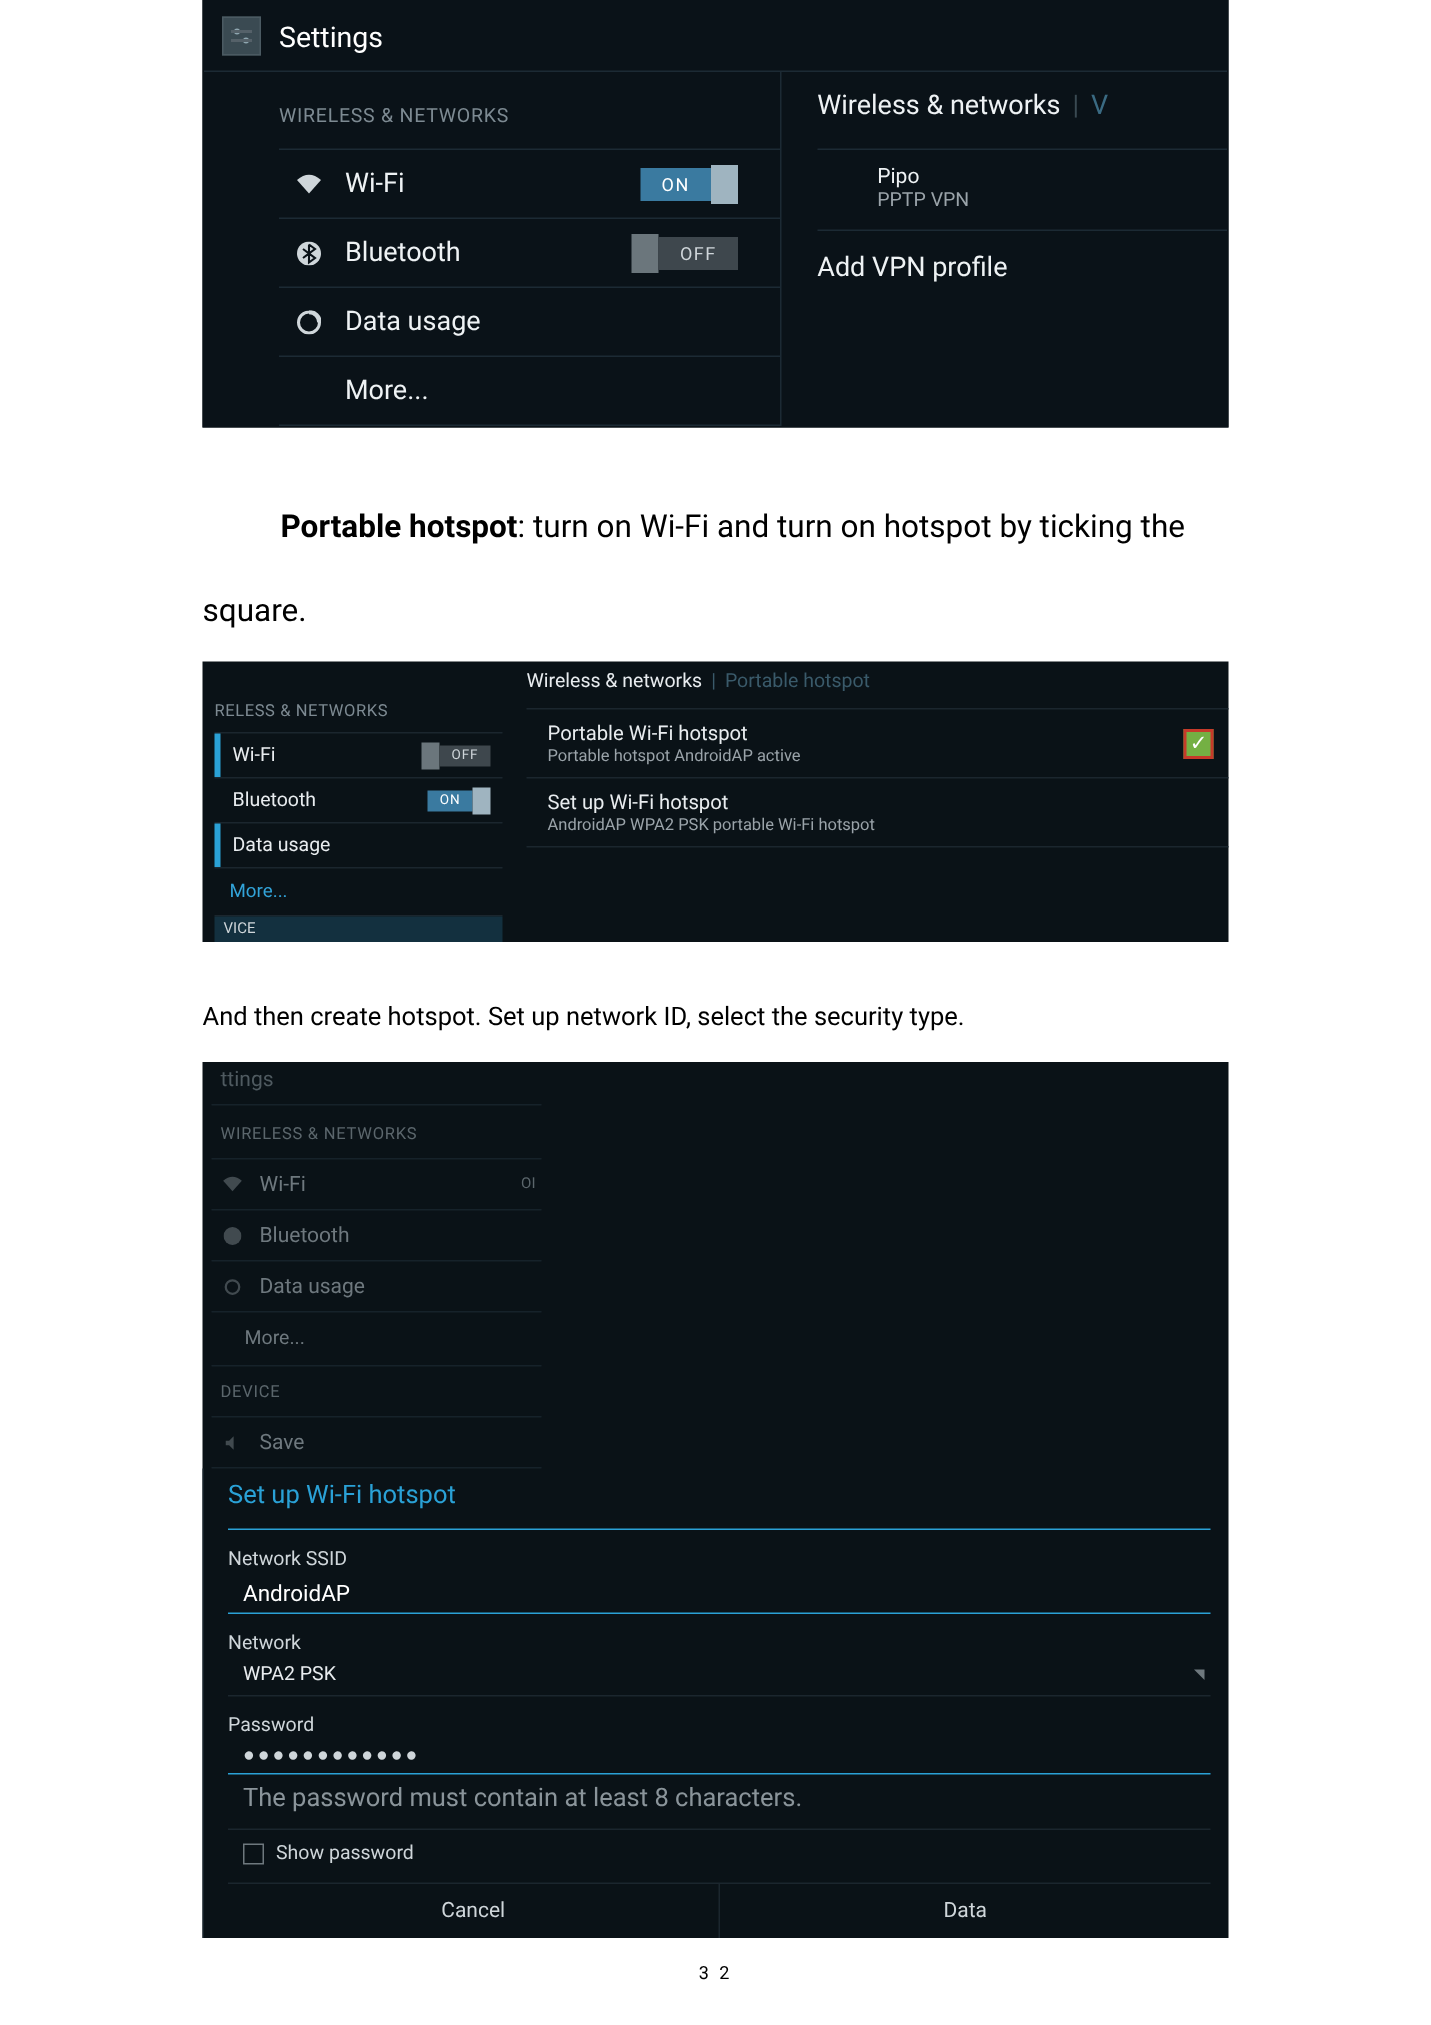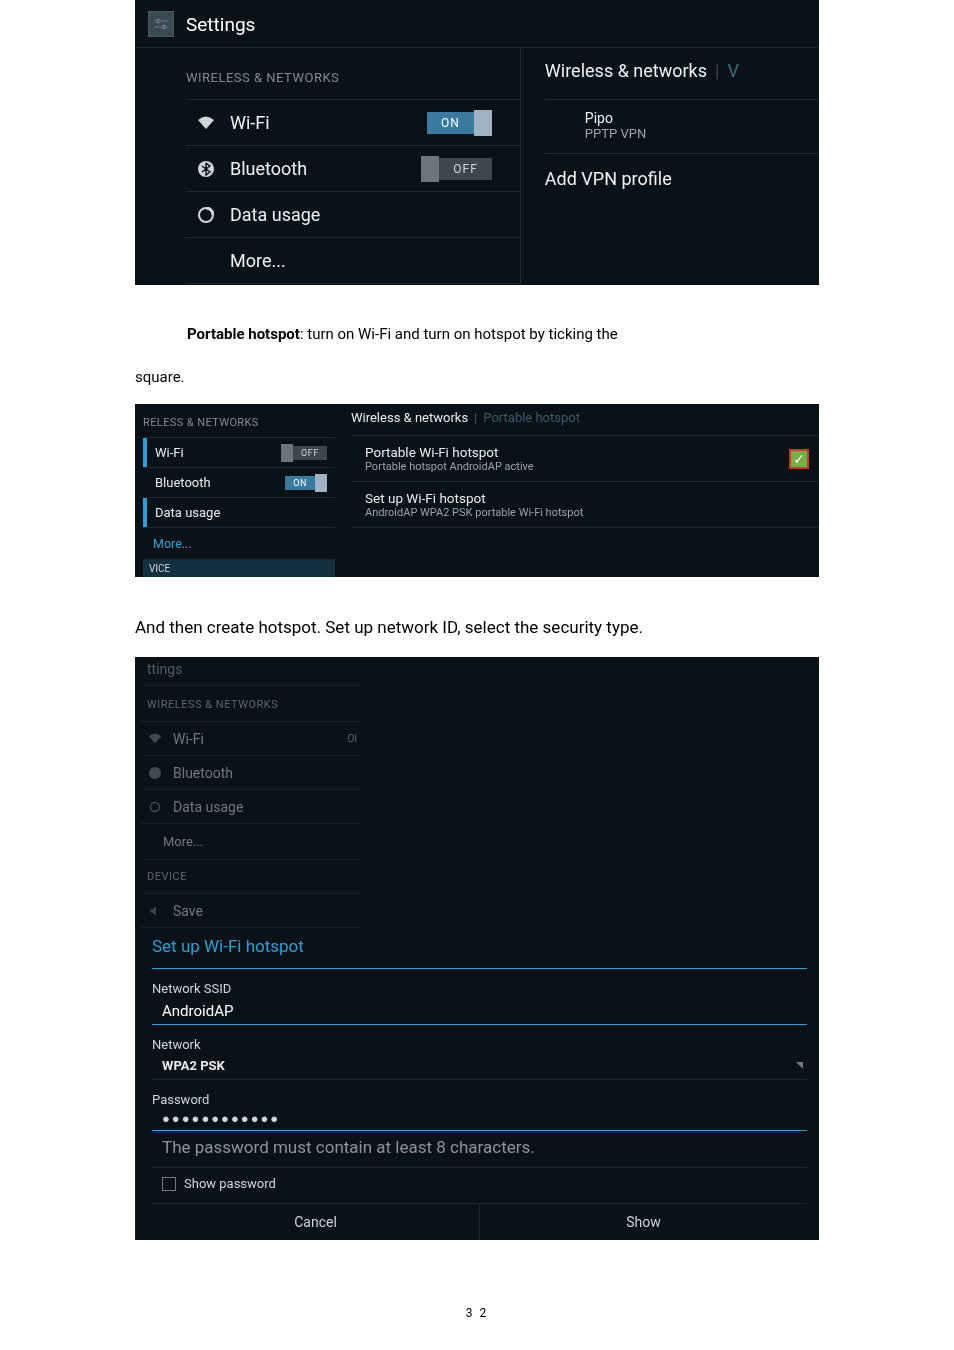--- a/index.html
+++ b/index.html
@@ -90,40 +90,40 @@
   .vpn-block {
     border-top:1px solid #1c2a34; border-bottom:1px solid #1c2a34;
     padding: 10px 0 12px 40px;
   }
   .vpn-name { font-size:14px; color:#eef2f4; }
   .vpn-sub { font-size:13px; color:#9aa3a9; }
   .add-vpn { padding: 14px 8px 14px 0; font-size:18px; color:#eef2f4; }
 
   
   .para {
-    font-size: 15px;
+    font-size: 21px;
     line-height: 2.2;
     text-align: justify;
-    margin: 33px 0 10px 0;
+    margin: 44px 0 10px 0;
   }
   .para .bold { font-weight: 700; }
   .para2 {
     font-size: 17px;
     margin: 40px 0 18px 0;
   }
 
   
   .shot2 {
     background:#0a1217; color:#e8ecef;
     display:flex;
     font-size:12.5px;
   }
   .shot2-left {
     width: 200px;
-    padding: 6px 0 0 8px;
+    padding: 20px 0 0 8px;
   }
   .s2-header {
     color:#7d8a92; font-size:11px; letter-spacing:0.4px;
     padding: 6px 0 8px 0; border-bottom:1px solid #1b262e;
   }
   .s2-row {
     display:flex; align-items:center; height:30px;
     border-bottom:1px solid #1b262e; padding-right:8px;
   }
   .s2-row .lbl { flex:1; padding-left: 8px; font-size:13px; }
@@ -174,21 +174,21 @@
   .shot3-right {
     flex:1; padding: 4px 12px 0 16px;
     border-left:1px solid #16222a;
   }
   .dlg-title { color:#2aa1d6; font-size:17px; padding:4px 0 12px 0; border-bottom:1px solid #2aa1d6;}
   .fld-label { color:#cfd6da; font-size:13px; margin-top:12px;}
   .fld-input {
     border-bottom:1px solid #2aa1d6; padding:4px 2px 4px 10px; margin-top:2px;
     color:#fff; font-size:15px;
   }
-  .sec-val { display:flex; justify-content:space-between; align-items:center; padding:6px 4px 6px 10px; border-bottom:1px solid #1b262e;font-weight:bold;}
+  .sec-val { display:flex; justify-content:space-between; align-items:center; padding:6px 4px 6px 10px; border-bottom:1px solid #1b262e;}
   .tri { width:0;height:0;border-left:7px solid transparent;border-top:7px solid #6e787e;}
   .pw-dots { letter-spacing:2px; color:#cfd6da; padding:4px 2px 4px 10px; border-bottom:1px solid #2aa1d6;}
   .hint { color:#8a949a; font-size:17px; padding:6px 0 10px 10px; border-bottom:1px solid #1b262e;}
   .show-pw { display:flex; align-items:center; gap:8px; padding:8px 0 12px 10px; color:#cfd6da; border-bottom:1px solid #1b262e;}
   .show-pw .box { width:14px;height:14px;border:1px solid #6e787e; display:inline-block;}
   .dlg-buttons { display:flex;}
   .dlg-buttons .btn { flex:1; text-align:center; padding:10px 0; color:#cfd6da; font-size:14px;}
   .dlg-buttons .btn:first-child { border-right:1px solid #1b262e;}
 
   .page-num { position:absolute; bottom:30px; left:0; right:0; text-align:center; font-size:12px; letter-spacing:2px;}
@@ -366,20 +366,20 @@
       </div>
       <div class="fld-label">Password</div>
       <div class="pw-dots">●●●●●●●●●●●●</div>
       <div class="hint">The password must contain at least 8 characters.</div>
       <div class="show-pw">
         <span class="box"></span>
         <span>Show password</span>
       </div>
       <div class="dlg-buttons">
         <div class="btn">Cancel</div>
-        <div class="btn">Show</div>
+        <div class="btn">Data</div>
       </div>
     </div>
   </div>
 
 </div>
 
 <div class="page-num">3 2</div>
 
 </body></html>

